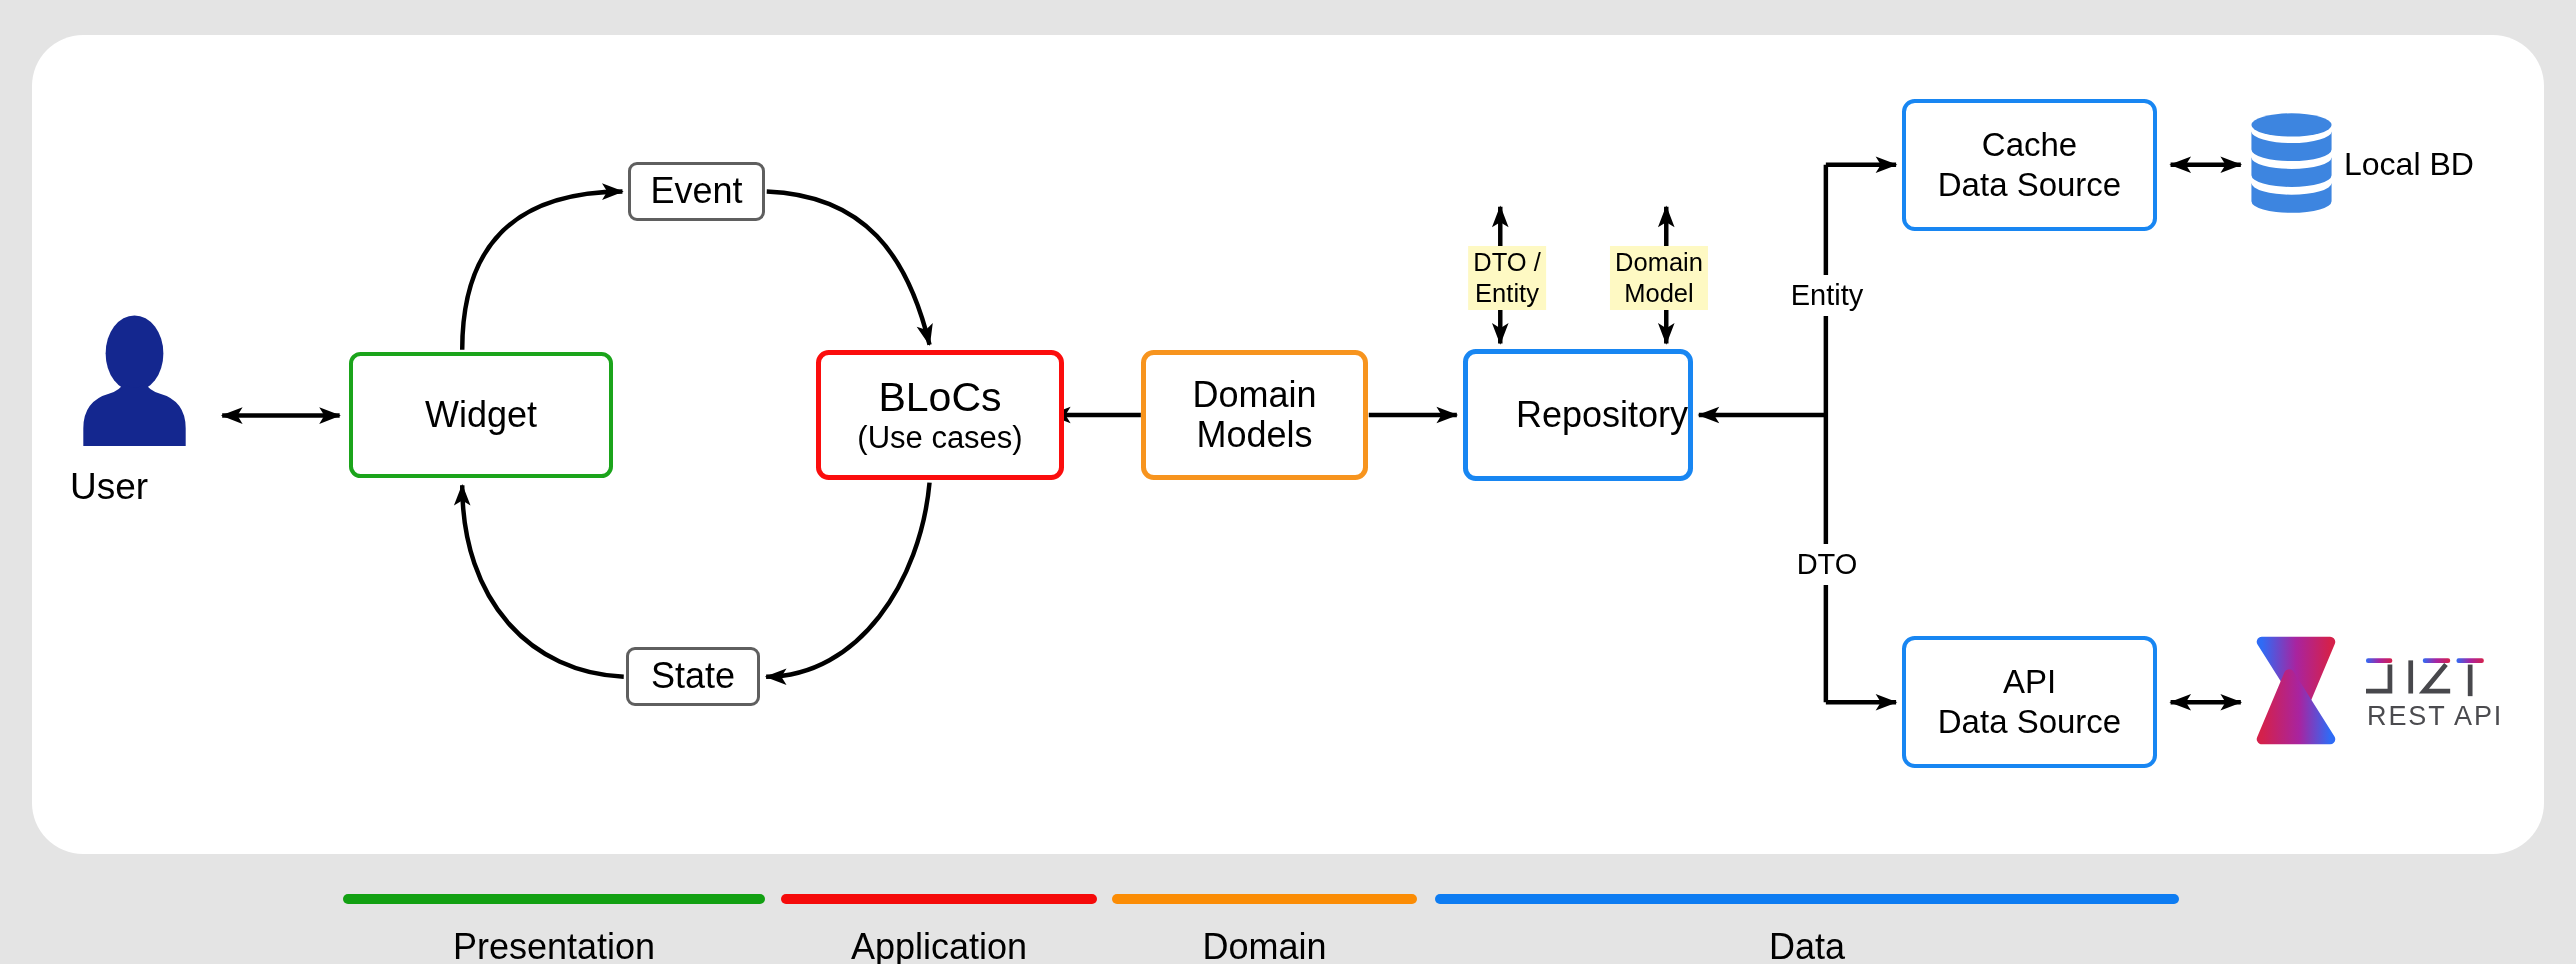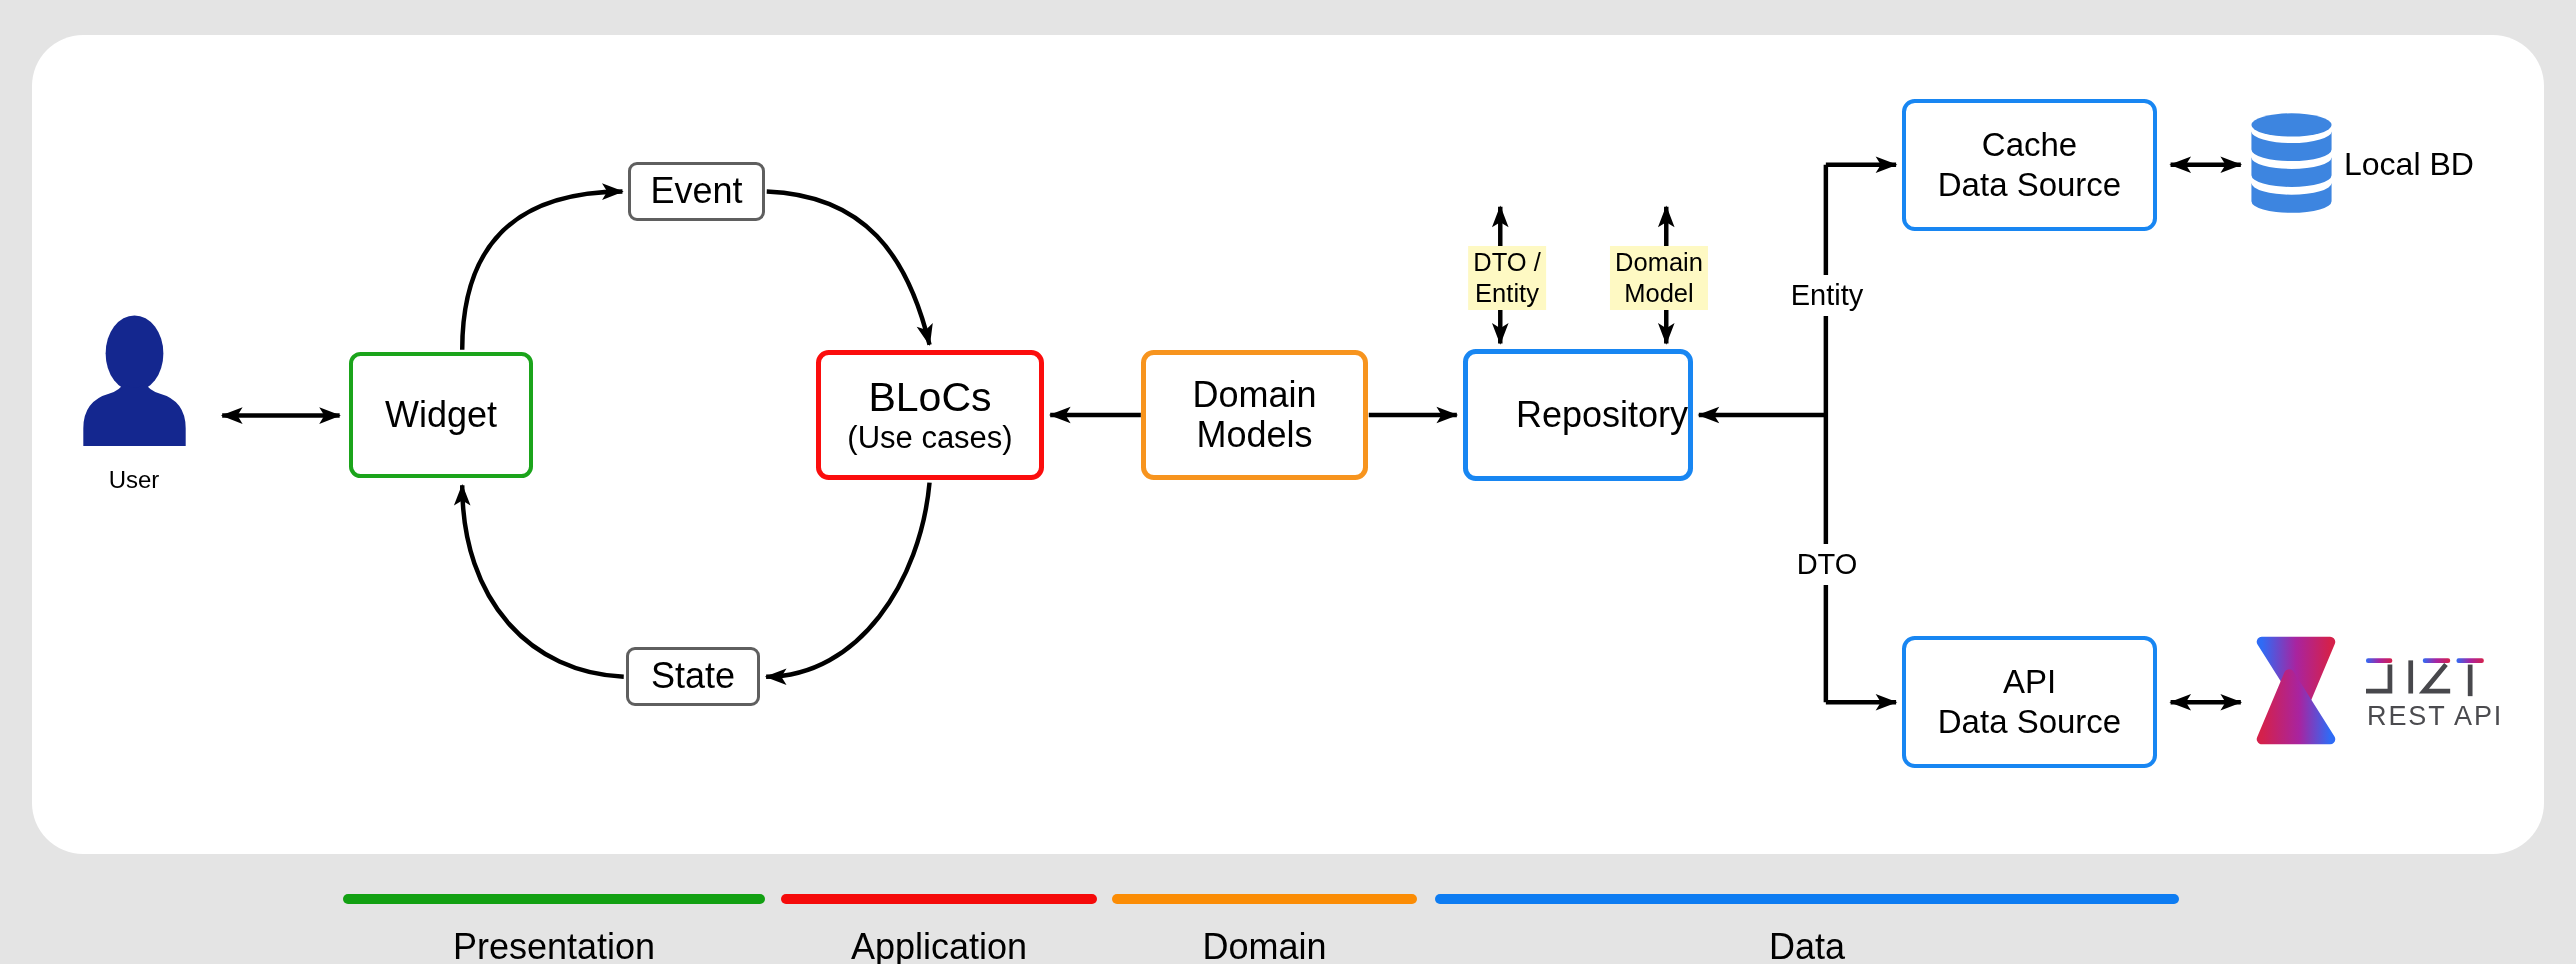--- a/index.html
+++ b/index.html
@@ -7,38 +7,38 @@
           font-family:"Liberation Sans",sans-serif;overflow:hidden;}
   #panel{position:absolute;left:32px;top:35px;width:2512px;height:819px;
          background:#fff;border-radius:51px;}
   .node{position:absolute;background:#fff;display:flex;flex-direction:column;
         align-items:center;justify-content:center;text-align:center;color:#000;
         box-sizing:border-box;border-style:solid;}
   .lbl-big{font-size:36px;line-height:1.12;}
   .lbl-xl{font-size:41px;line-height:1.1;}
   .lbl-sub{font-size:31px;line-height:1.15;}
   .lbl-med{font-size:33px;line-height:1.22;}
-  #widget{left:349px;top:352px;width:184px;height:126px;border-width:4.5px;border-radius:11.5px;}
+  #widget{left:349px;top:352px;width:264px;height:126px;border-width:4.5px;border-radius:11.5px;}
   #event{left:628px;top:162px;width:137px;height:59px;border-width:3.8px;border-radius:9px;}
   #state{left:626px;top:647px;width:134px;height:59px;border-width:3.8px;border-radius:9px;}
-  #blocs{left:816px;top:350px;width:228px;height:130px;border-width:5.1px;border-radius:12.8px;}
+  #blocs{left:816px;top:350px;width:248px;height:130px;border-width:5.1px;border-radius:12.8px;}
   #domain-models{left:1141px;top:350px;width:227px;height:130px;border-width:5.1px;border-radius:12.8px;}
   #repository{left:1463px;top:349px;width:230px;height:132px;border-width:5.1px;border-radius:12.8px;padding-left:48px;}
   #mappers{left:1464px;top:132px;width:232px;height:70px;border-width:4.5px;border-radius:10.2px;}
   #cache-ds{left:1902px;top:99px;width:255px;height:132px;border-width:4.5px;border-radius:12.8px;}
   #api-ds{left:1902px;top:636px;width:255px;height:132px;border-width:4.5px;border-radius:12.8px;}
   #edges{position:absolute;left:0;top:0;width:2576px;height:964px;pointer-events:none;}
   .edge{stroke:#000;stroke-width:7;fill:none;}
   .small-label{position:absolute;font-size:25.5px;line-height:1.2;color:#000;text-align:center;
                background:#fef9c3;padding:1.3px 5.1px;transform:translateX(-50%);}
   .trunk-label{position:absolute;font-size:29px;color:#000;background:#fff;
                padding:3.8px 7.7px;transform:translateX(-50%);}
   #user-icon{position:absolute;left:82px;top:315px;}
-  #user-label{position:absolute;left:70px;top:466px;width:128px;text-align:center;
-              font-size:24px;color:#000;}
+  #user-label{position:absolute;left:70px;top:466px;width:128px;text-align:left;
+              font-size:37px;color:#000;}
   #cylinder{position:absolute;left:2250px;top:112px;}
   #localbd-label{position:absolute;left:2344px;top:146px;font-size:32px;color:#000;}
   #jizt-icon{position:absolute;left:2253px;top:635px;}
   #jizt-wordmark{position:absolute;left:2366px;top:658px;}
   #jizt-subtitle{position:absolute;left:2367px;top:701px;font-size:27px;
                  letter-spacing:1.9px;color:#4b4b4f;}
   .sr{position:absolute;width:0.6px;height:0.6px;overflow:hidden;clip:rect(0 0 0 0);}
   .legend-item{position:absolute;top:894px;}
   .legend-line{height:10.2px;border-radius:5.1px;}
   .legend-label{margin-top:22px;text-align:center;font-size:36px;color:#000;}

